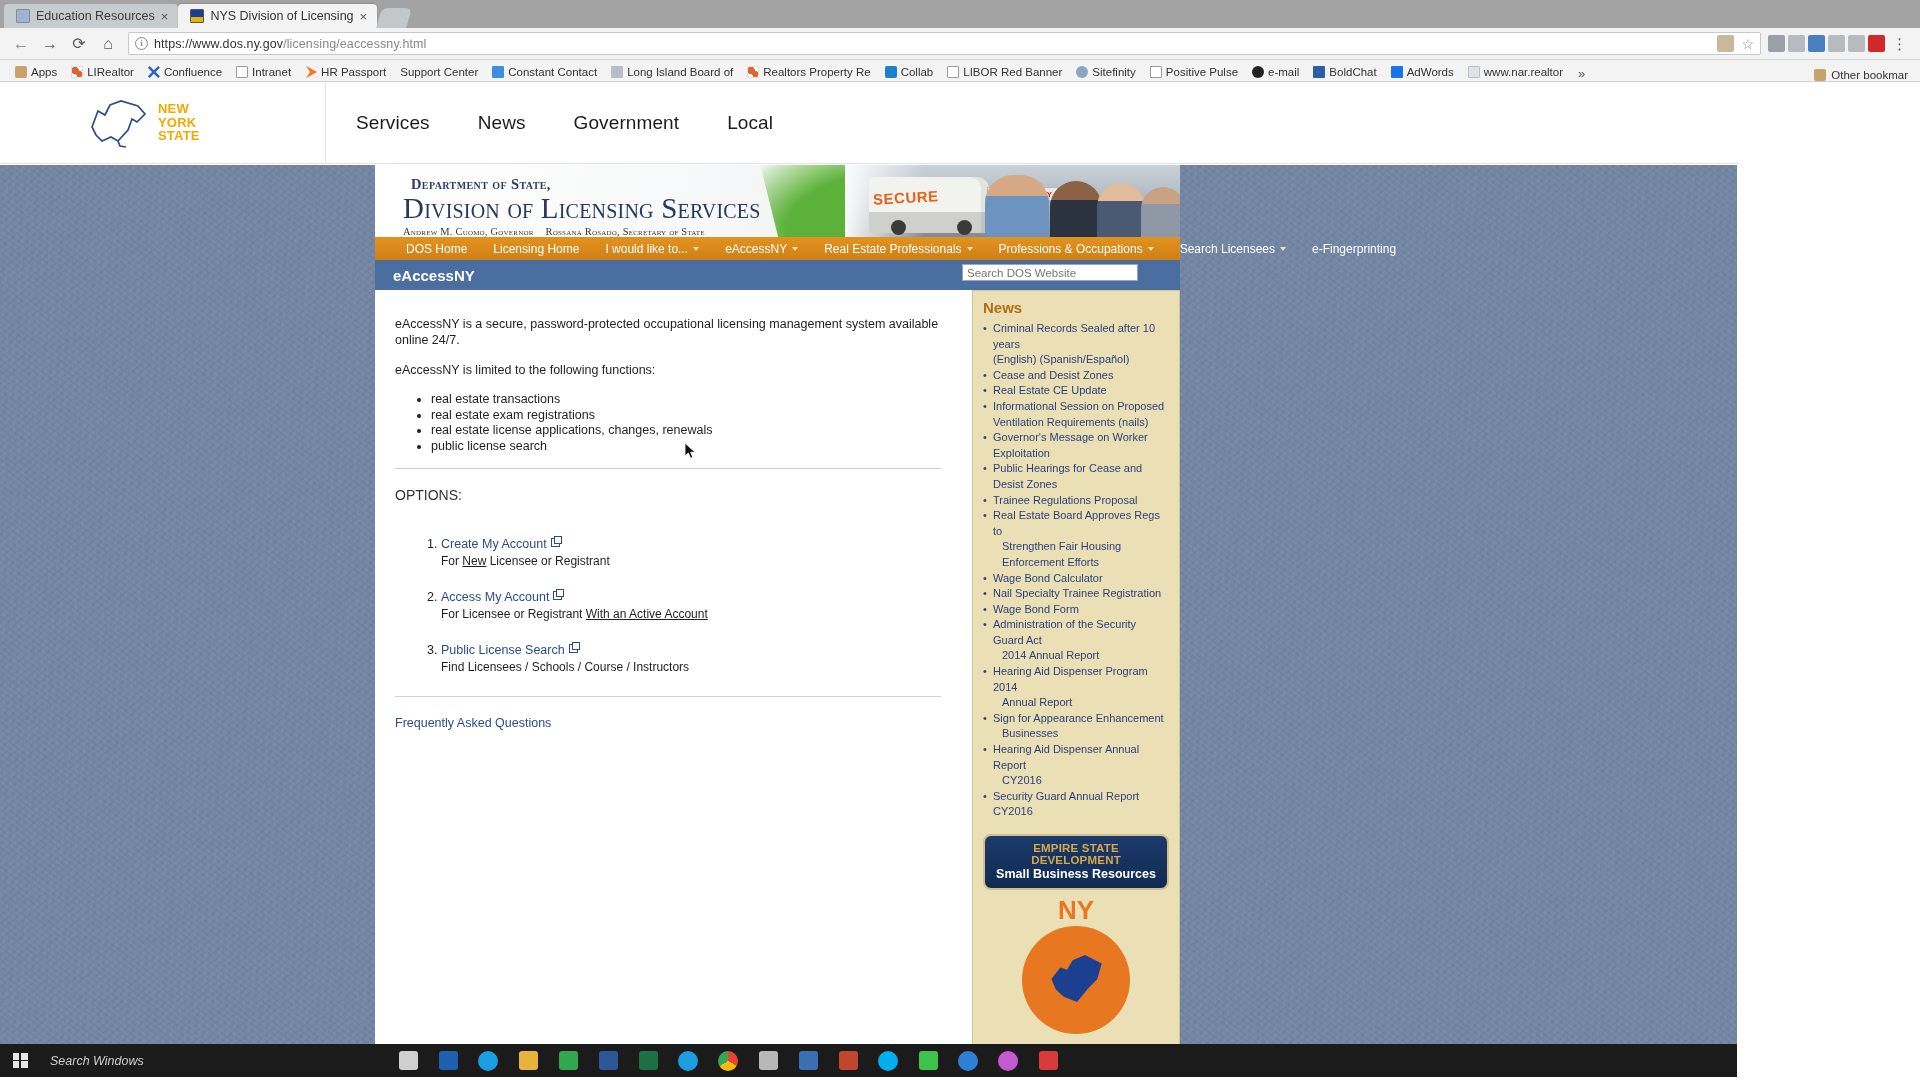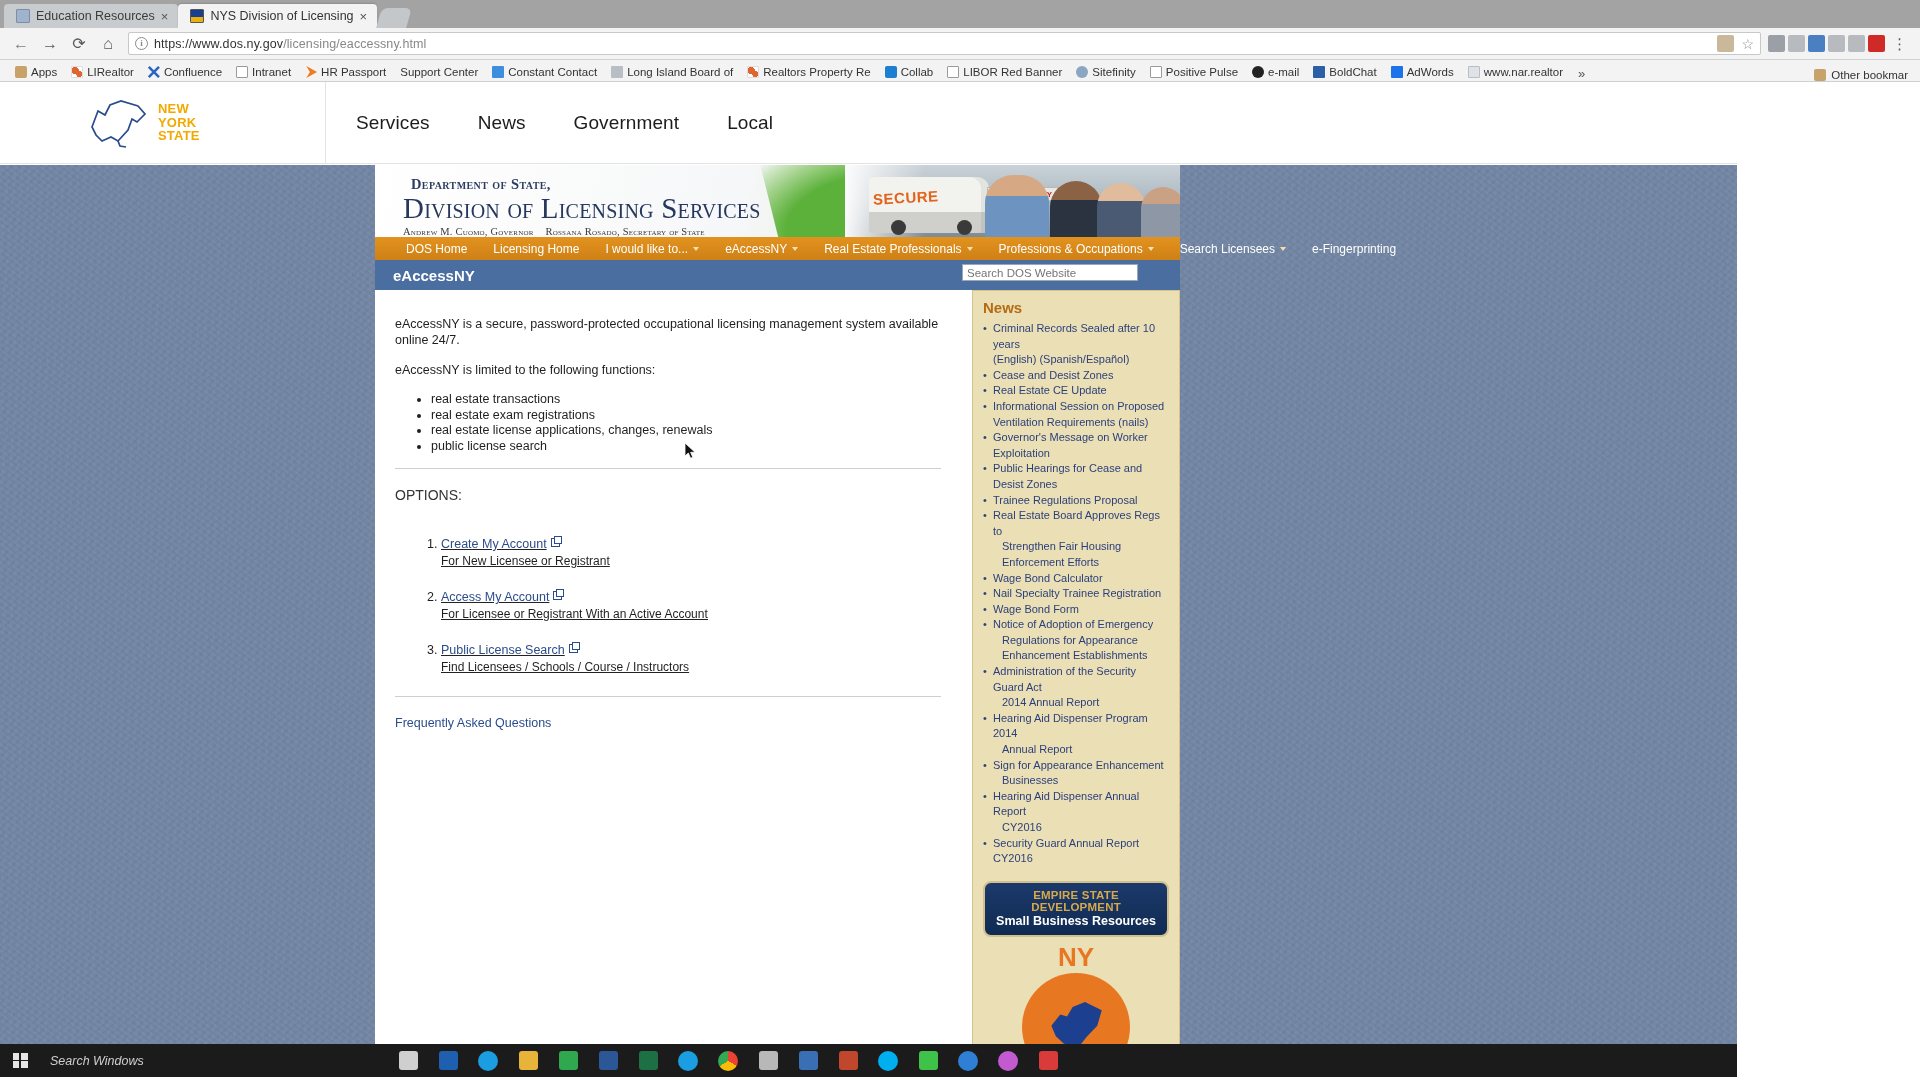--- a/index.html
+++ b/index.html
@@ -299,21 +299,21 @@
   }
 
   
   #cols { display: flex; align-items: flex-start; background: #fff; }
   #main-col { width: 586px; padding: 26px 20px 0 20px; min-height: 700px; }
   #main-col p { font-size: 12.5px; color: #1f1f1f; margin-bottom: 14px; line-height: 16px; }
   #main-col ul.fn { list-style: disc; margin: 0 0 14px 36px; }
   #main-col ul.fn li { font-size: 12.5px; color: #1f1f1f; line-height: 15.5px; }
   .hr { height: 1px; background: #cfcfcf; margin: 8px 0 18px 0; }
   .options-label { font-size: 14px; color: #333; margin-bottom: 34px; }
-  ol.opts { list-style: decimal; margin: 0 0 10px 46px; text-decoration: underline; }
+  ol.opts { list-style: decimal; margin: 0 0 10px 46px; }
   ol.opts > li { margin-bottom: 22px; font-size: 12.5px; color:#1f1f1f; }
   ol.opts a { color: #2b4c8c; text-decoration: none; font-size: 12.5px; }
   .ext-link-ico {
     display: inline-block; width: 9px; height: 9px; margin-left: 4px;
     border: 1.2px solid #2b4c8c; position: relative; vertical-align: 1px;
   }
   .ext-link-ico:after {
     content: ""; position: absolute; right: -3px; top: -3px;
     width: 6px; height: 6px; border: 1.2px solid #2b4c8c; background: #fff;
   }
@@ -643,21 +643,20 @@
           <li><span>Cease and Desist Zones</span></li>
           <li><span>Real Estate CE Update</span></li>
           <li><span>Informational Session on Proposed</span><span class="cont">Ventilation Requirements (nails)</span></li>
           <li><span>Governor's Message on Worker Exploitation</span></li>
           <li><span>Public Hearings for Cease and Desist Zones</span></li>
           <li><span>Trainee Regulations Proposal</span></li>
           <li><span>Real Estate Board Approves Regs to</span><span class="cont" style="padding-left:9px">Strengthen Fair Housing Enforcement Efforts</span></li>
           <li><span>Wage Bond Calculator</span></li>
           <li><span>Nail Specialty Trainee Registration</span></li>
           <li><span>Wage Bond Form</span></li>
-          <li><span>Notice of Adoption of Emergency</span><span class="cont" style="padding-left:9px">Regulations for Appearance Enhancement Establishments</span></li>
           <li><span>Administration of the Security Guard Act</span><span class="cont" style="padding-left:9px">2014 Annual Report</span></li>
           <li><span>Hearing Aid Dispenser Program 2014</span><span class="cont" style="padding-left:9px">Annual Report</span></li>
           <li><span>Sign for Appearance Enhancement</span><span class="cont" style="padding-left:9px">Businesses</span></li>
           <li><span>Hearing Aid Dispenser Annual Report</span><span class="cont" style="padding-left:9px">CY2016</span></li>
           <li><span>Security Guard Annual Report CY2016</span></li>
         </ul>
 
         <div id="esd-badge">
           <div class="l1">EMPIRE STATE DEVELOPMENT</div>
           <div class="l2">Small Business Resources</div>

